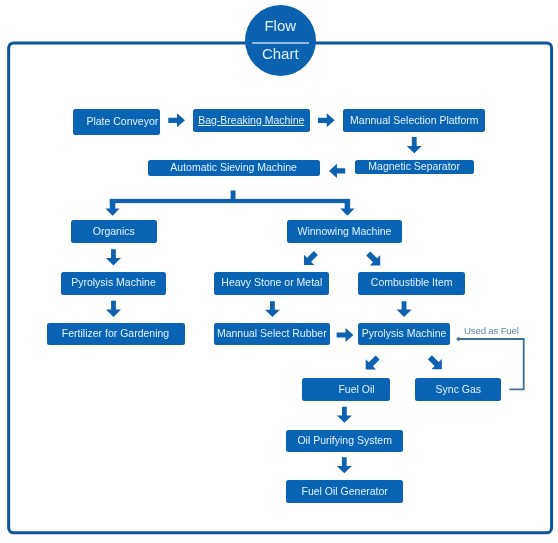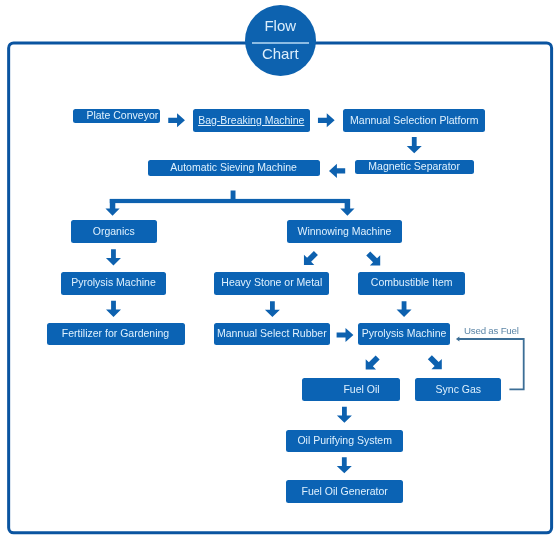--- a/index.html
+++ b/index.html
@@ -50,21 +50,21 @@
       <path d="M406.45 301.3L406.45 309.6L411.55 309.6L404.05 316.90000000000003L396.55 309.6L401.65000000000003 309.6L401.65000000000003 301.3Z" fill="#0D61AF"></path>
       <path d="M336.6 332.4L345.5 332.4L345.5 327.95L353.4 335L345.5 342.05L345.5 337.6L336.6 337.6Z" fill="#0D61AF"></path>
       <path d="M379.660306627408 359.52020202535533L372.87208152801713 366.3084271247462L376.0187067042973 369.45505230102634L365.6949476989737 369.45505230102634L365.6949476989737 359.13129329570273L368.84157287525386 362.2779184719829L375.6297979746447 355.48969337259206Z" fill="#0D61AF"></path>
       <path d="M431.8702020253553 355.289693372592L438.65842712474614 362.07791847198285L441.8050523010263 358.9312932957027L441.8050523010263 369.2550523010263L431.4812932957027 369.2550523010263L434.62791847198287 366.10842712474613L427.839693372592 359.3202020253553Z" fill="#0D61AF"></path>
       <path d="M346.79999999999995 406.85L346.79999999999995 415.55L351.9 415.55L344.4 422.85L336.9 415.55L342 415.55L342 406.85Z" fill="#0D61AF"></path>
       <path d="M346.7 457.175L346.7 465.925L351.8 465.925L344.3 473.22499999999997L336.8 465.925L341.90000000000003 465.925L341.90000000000003 457.175Z" fill="#0D61AF"></path>
       <path d="M 509.4 389.4 L 523.7 389.4 L 523.7 339.0 L 459.0 339.0" stroke="#3C6E96" stroke-width="1.8" fill="none"></path>
       <path d="M455.9 339L459.4 336.6L459.4 341.5Z" fill="#3C6E96"></path>
     </svg>
   <div id="nodes">
-      <div class="node" style="left: 73px; top: 109.2px; width: 86.7px; height: 14px; padding-left: 12px;">
+      <div class="node" style="left: 73px; top: 109.2px; width: 86.7px; height: 26px; padding-left: 12px;">
         <span>Plate Conveyor</span>
       </div>
       <div class="node" style="left: 193px; top: 109.2px; width: 116.5px; height: 22.8px; text-decoration: underline;">
         <span>Bag-Breaking Machine</span>
       </div>
       <div class="node" style="left: 343.1px; top: 109.2px; width: 142.4px; height: 22.8px;">
         <span>Mannual Selection Platform</span>
       </div>
       <div class="node" style="left: 354.6px; top: 160px; width: 119.1px; height: 14px;">
         <span>Magnetic Separator</span>
@@ -89,21 +89,21 @@
       </div>
       <div class="node" style="left: 46.5px; top: 322.6px; width: 138px; height: 22.8px;">
         <span>Fertilizer for Gardening</span>
       </div>
       <div class="node" style="left: 214px; top: 322.6px; width: 115.6px; height: 22.8px;">
         <span>Mannual Select Rubber</span>
       </div>
       <div class="node" style="left: 358.2px; top: 322.6px; width: 91.8px; height: 22.8px;">
         <span>Pyrolysis Machine</span>
       </div>
-      <div class="node" style="left: 301.5px; top: 378.2px; width: 98px; height: 22.8px; padding-left: 22px;">
+      <div class="node" style="left: 301.5px; top: 378.2px; width: 88px; height: 22.8px; padding-left: 22px;">
         <span>Fuel Oil</span>
       </div>
       <div class="node" style="left: 415.2px; top: 378.2px; width: 86.3px; height: 22.8px;">
         <span>Sync Gas</span>
       </div>
       <div class="node" style="left: 286.4px; top: 429.5px; width: 116.6px; height: 22.8px;">
         <span>Oil Purifying System</span>
       </div>
       <div class="node" style="left: 286.4px; top: 480.1px; width: 116.6px; height: 22.8px;">
         <span>Fuel Oil Generator</span>

